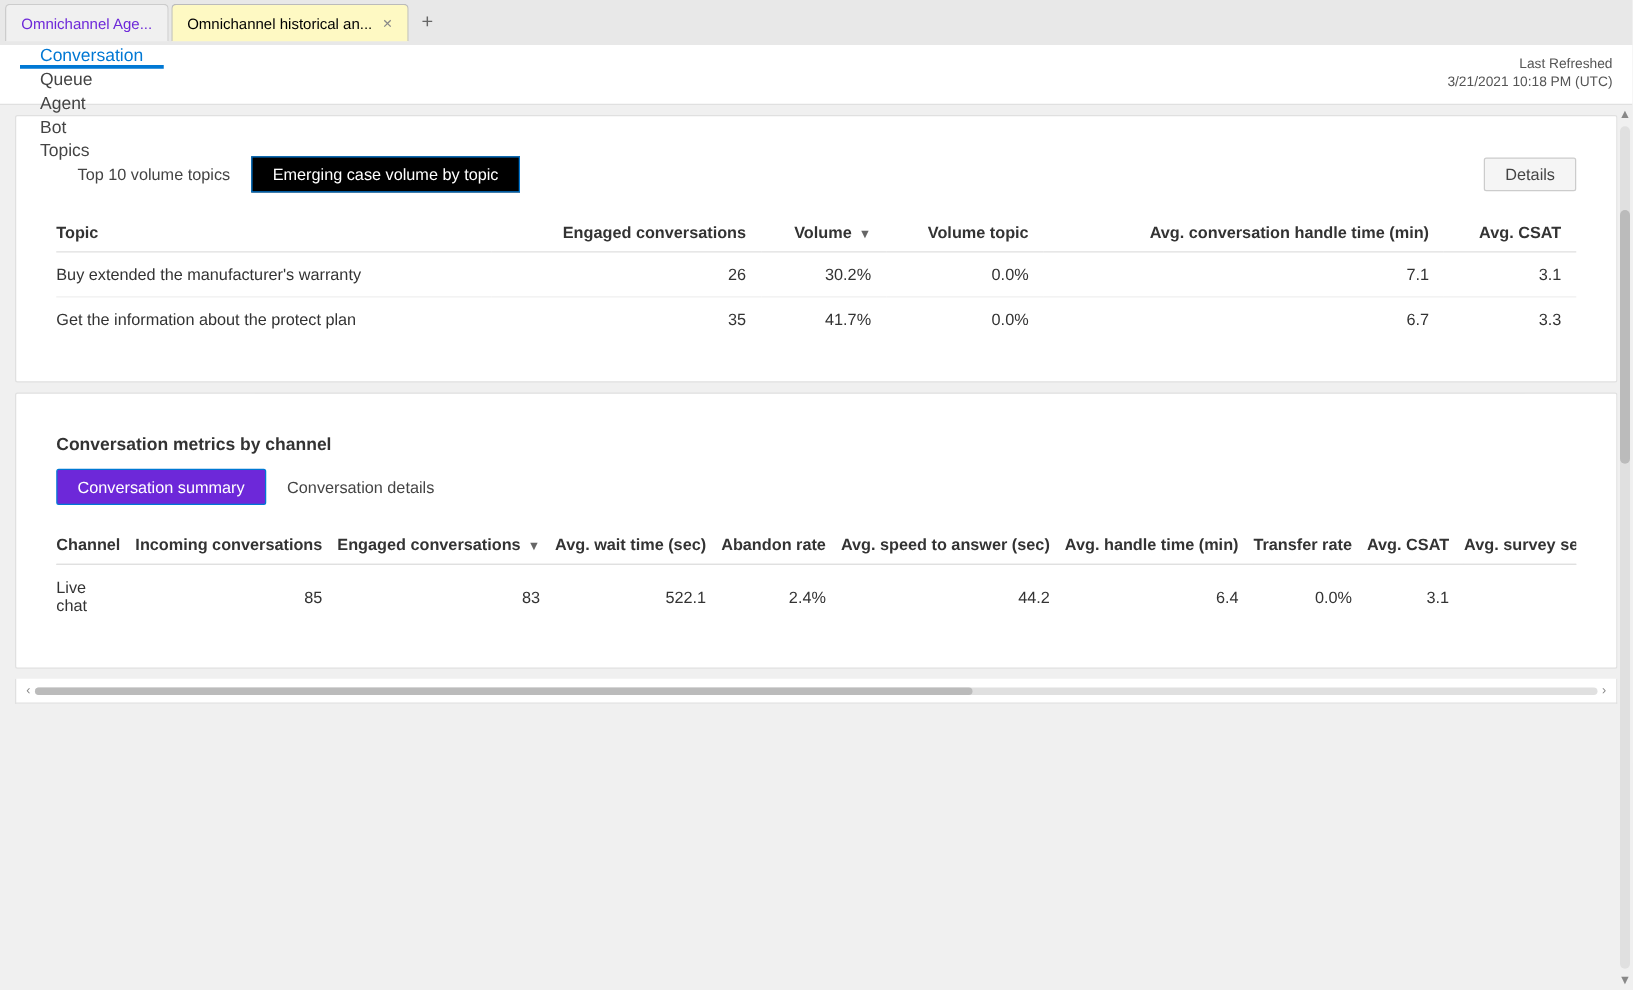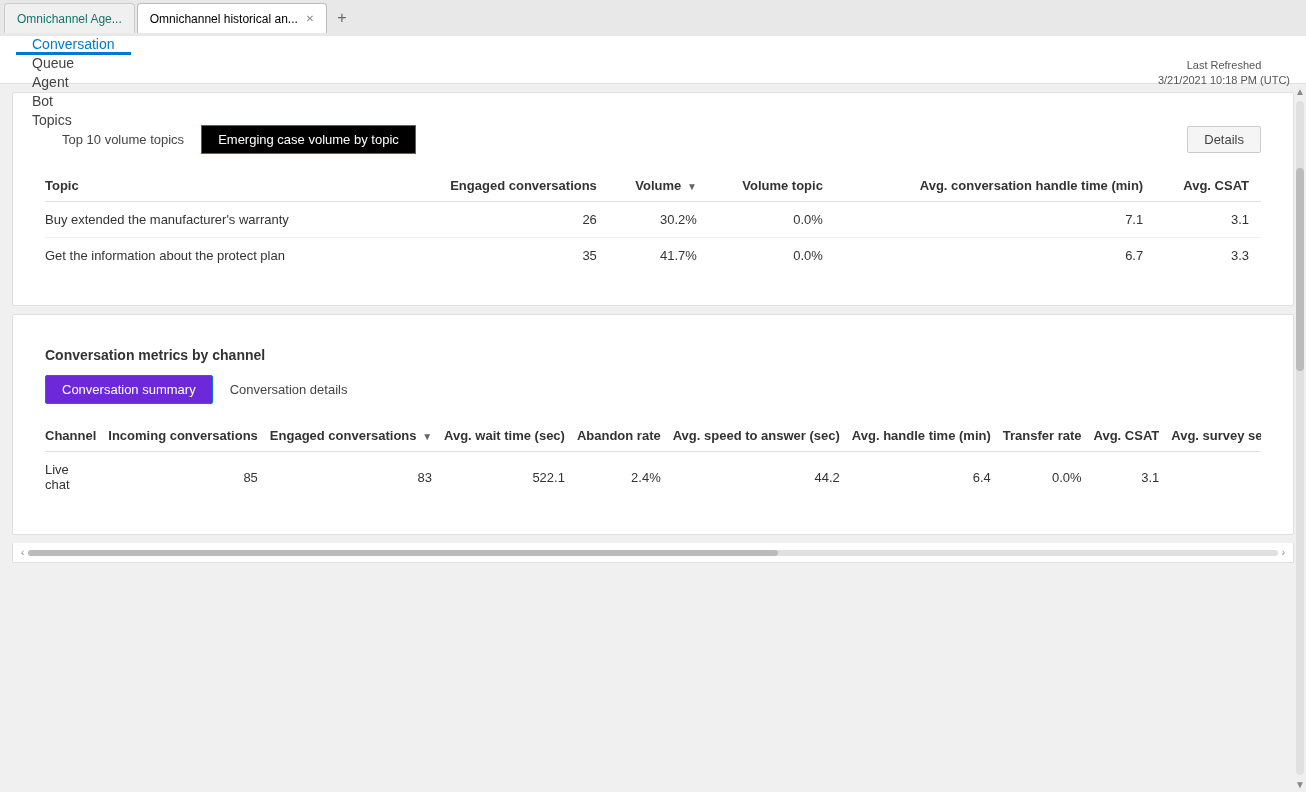--- a/index.html
+++ b/index.html
@@ -17,26 +17,26 @@
     .tab {
       display: flex;
       align-items: center;
       height: 30px;
       padding: 0 12px;
       background: #f0f0f0;
       border-radius: 4px 4px 0 0;
       font-size: 12px;
       gap: 8px;
       cursor: pointer;
-      color: #0f766e;
+      color: #6d28d9;
       border: 1px solid #ccc;
       border-bottom: none;
     }
     .tab.active {
-      background: #ffffff;
+      background: #fef9c3;
       color: #000;
       border-color: #bbb;
     }
     .tab-close {
       font-size: 10px;
       color: #888;
       cursor: pointer;
     }
     .tab-new {
       background: none;
@@ -74,24 +74,24 @@
       border-bottom: 3px solid transparent;
     }
     .nav-tab.active {
       color: #0078d4;
       border-bottom: 3px solid #0078d4;
       font-weight: 500;
     }
     .last-refreshed {
       position: absolute;
       right: 16px;
-      top: 22px;
+      top: 8px;
       font-size: 11px;
       color: #555;
-      text-align: center;
+      text-align: right;
       line-height: 1.4;
     }
 
     
     .main-content {
       padding: 0;
       background: #f0f0f0;
       height: calc(792px - 84px);
       overflow-y: auto;
       overflow-x: hidden;

